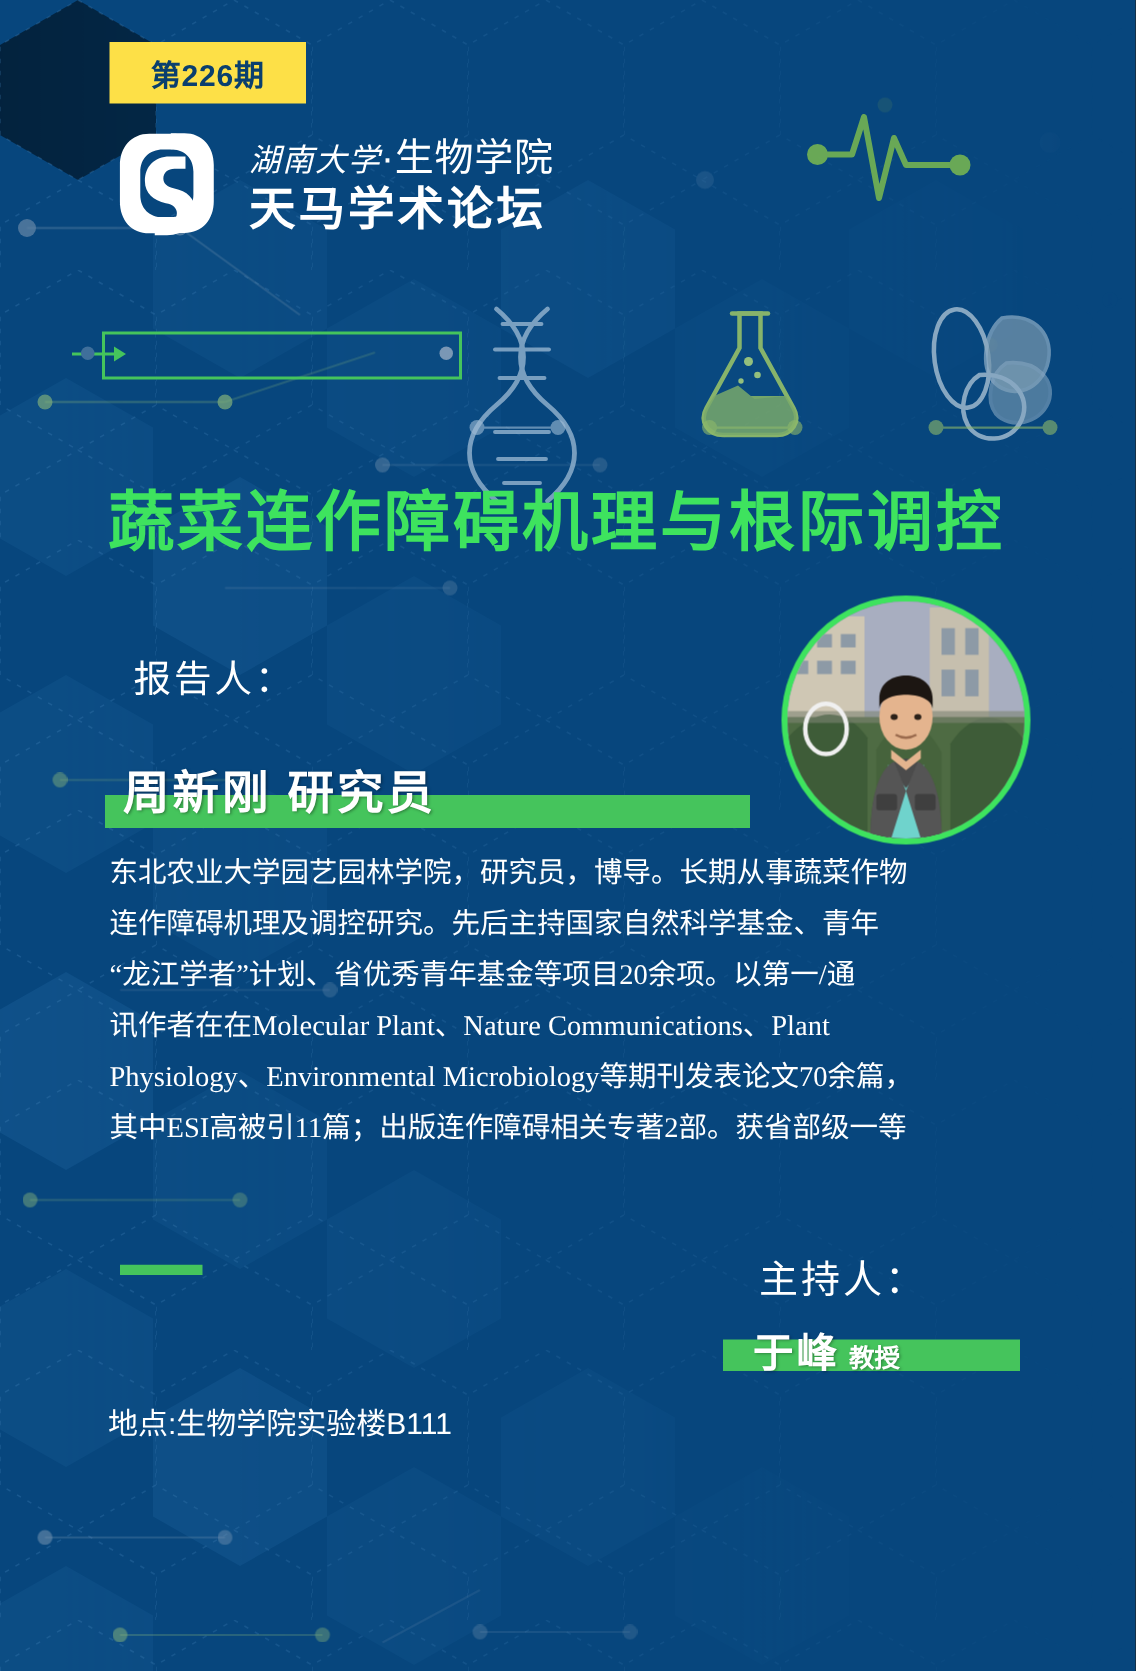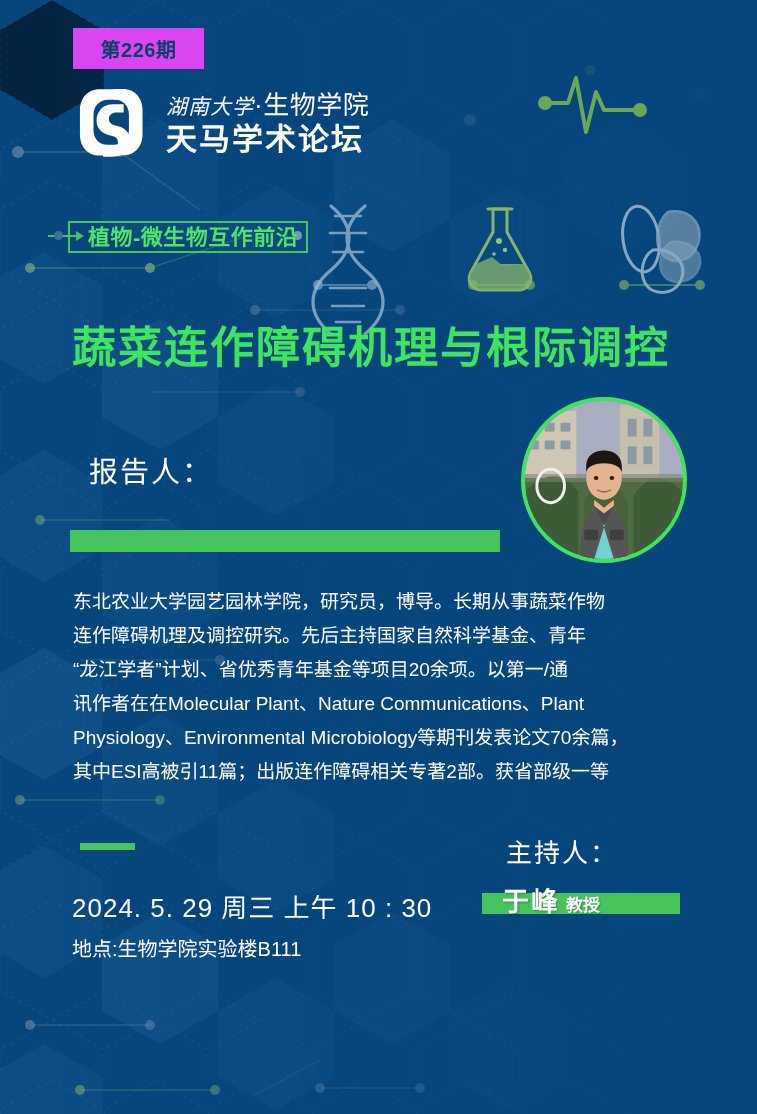--- a/index.html
+++ b/index.html
@@ -24,21 +24,21 @@
     inset: 0;
     pointer-events: none;
   }
   .hex-svg { position:absolute; left:0; top:0; width:757px; height:1114px; }
 
   
   .badge {
     position: absolute;
     left: 73px; top: 28px;
     width: 131px; height: 41px;
-    background: #d946ef;
+    background: #fde047;
     display: flex; align-items: center; justify-content: center;
     color: #0a3f6e;
     font-size: 20px; font-weight: bold;
     letter-spacing: 0.5px;
   }
 
   
   .logo-wrap {
     position: absolute;
     left: 72px; top: 82px;
@@ -136,23 +136,23 @@
     border: 4px solid #3ee35e;
     overflow: hidden;
     box-sizing: border-box;
     background: #6a7d92;
   }
   .portrait .ph-svg { width: 100%; height: 100%; display: block; }
 
   
   .speaker-label {
     position: absolute;
-    left: 89px; top: 448px;
-    color: #ffffff;
-    font-size: 29px;
+    left: 89px; top: 432px;
+    color: #ffffff;
+    font-size: 25px;
     letter-spacing: 2px;
     white-space: nowrap;
     text-align: center;
   }
   .speaker-bar {
     position: absolute;
     left: 70px; top: 530px;
     width: 430px; height: 22px;
     background: #45c45c;
   }
@@ -163,26 +163,27 @@
     font-size: 31px;
     font-weight: bold;
     letter-spacing: 2px;
     white-space: nowrap;
     text-shadow: 1px 1px 2px rgba(0,0,0,0.35);
   }
 
   
   .bio {
     position: absolute;
-    left: 73px; top: 585px;
+    left: 73px; top: 566px;
     width: 620px;
     color: #ffffff;
     font-size: 19px;
     line-height: 34px;
     letter-spacing: 0px;
+    font-family: Liberation Serif, serif;
   }
   .bio p { margin: 0; }
 
   
   .divider {
     position: absolute;
     left: 80px; top: 843px;
     width: 55px; height: 7px;
     background: #45c45c;
   }
@@ -392,21 +393,20 @@
       <div class="logo-forum">天马学术论坛</div>
     </div>
   </div>
 
   <div class="topic-wrap">
     <div class="topic-frame"></div>
     <div class="topic-lead"></div>
     <div class="topic-arrow"></div>
     <div class="topic-dot d1"></div>
     <div class="topic-dot d2"></div>
-    <div class="topic-text">植物-微生物互作前沿</div>
   </div>
 
   <div class="main-title">蔬菜连作障碍机理与根际调控</div>
 
   <div class="portrait">
     <svg class="ph-svg" viewBox="0 0 160 160" xmlns="http://www.w3.org/2000/svg">
       <rect x="0" y="0" width="160" height="160" fill="#9aa3b4"></rect>
       <rect x="0" y="0" width="160" height="80" fill="#a8aec0"></rect>
       <rect x="0" y="10" width="52" height="70" fill="#cfc7b4"></rect>
       <rect x="4" y="22" width="10" height="9" fill="#8d9aa6"></rect>
@@ -438,34 +438,34 @@
       <ellipse cx="72" cy="78" rx="2.4" ry="2" fill="#2b2119"></ellipse>
       <ellipse cx="88" cy="78" rx="2.4" ry="2" fill="#2b2119"></ellipse>
       <path d="M73 90 Q80 94 87 90" stroke="#9a6a4d" stroke-width="1.6" fill="none"></path>
       <path d="M70 100 L80 108 L90 100 L90 106 L80 114 L70 106 Z" fill="#e4b48e"></path>
       <ellipse cx="26" cy="86" rx="14" ry="17" fill="none" stroke="#f0f0f0" stroke-width="3"></ellipse>
     </svg>
   </div>
 
   <div class="speaker-label">报告人：</div>
   <div class="speaker-bar"></div>
+  <div class="speaker-name">周新刚  研究员</div>
 
   <div class="bio">
     <p>东北农业大学园艺园林学院，研究员，博导。长期从事蔬菜作物</p>
     <p>连作障碍机理及调控研究。先后主持国家自然科学基金、青年</p>
     <p>“龙江学者”计划、省优秀青年基金等项目20余项。以第一/通</p>
     <p>讯作者在在Molecular Plant、Nature Communications、Plant</p>
     <p>Physiology、Environmental Microbiology等期刊发表论文70余篇，</p>
     <p>其中ESI高被引11篇；出版连作障碍相关专著2部。获省部级一等</p>
   </div>
 
   <div class="divider"></div>
 
   <div class="host-label">主持人：</div>
   <div class="host-bar"></div>
   <div class="host-name">
     <span class="nm">于峰</span><span class="ttl">教授</span>
   </div>
 
-  <div class="datetime">2024. 5. 29  周三  上午  10 : 30</div>
   <div class="place">地点:生物学院实验楼B111</div>
 
 </div>
 
 </body></html>

